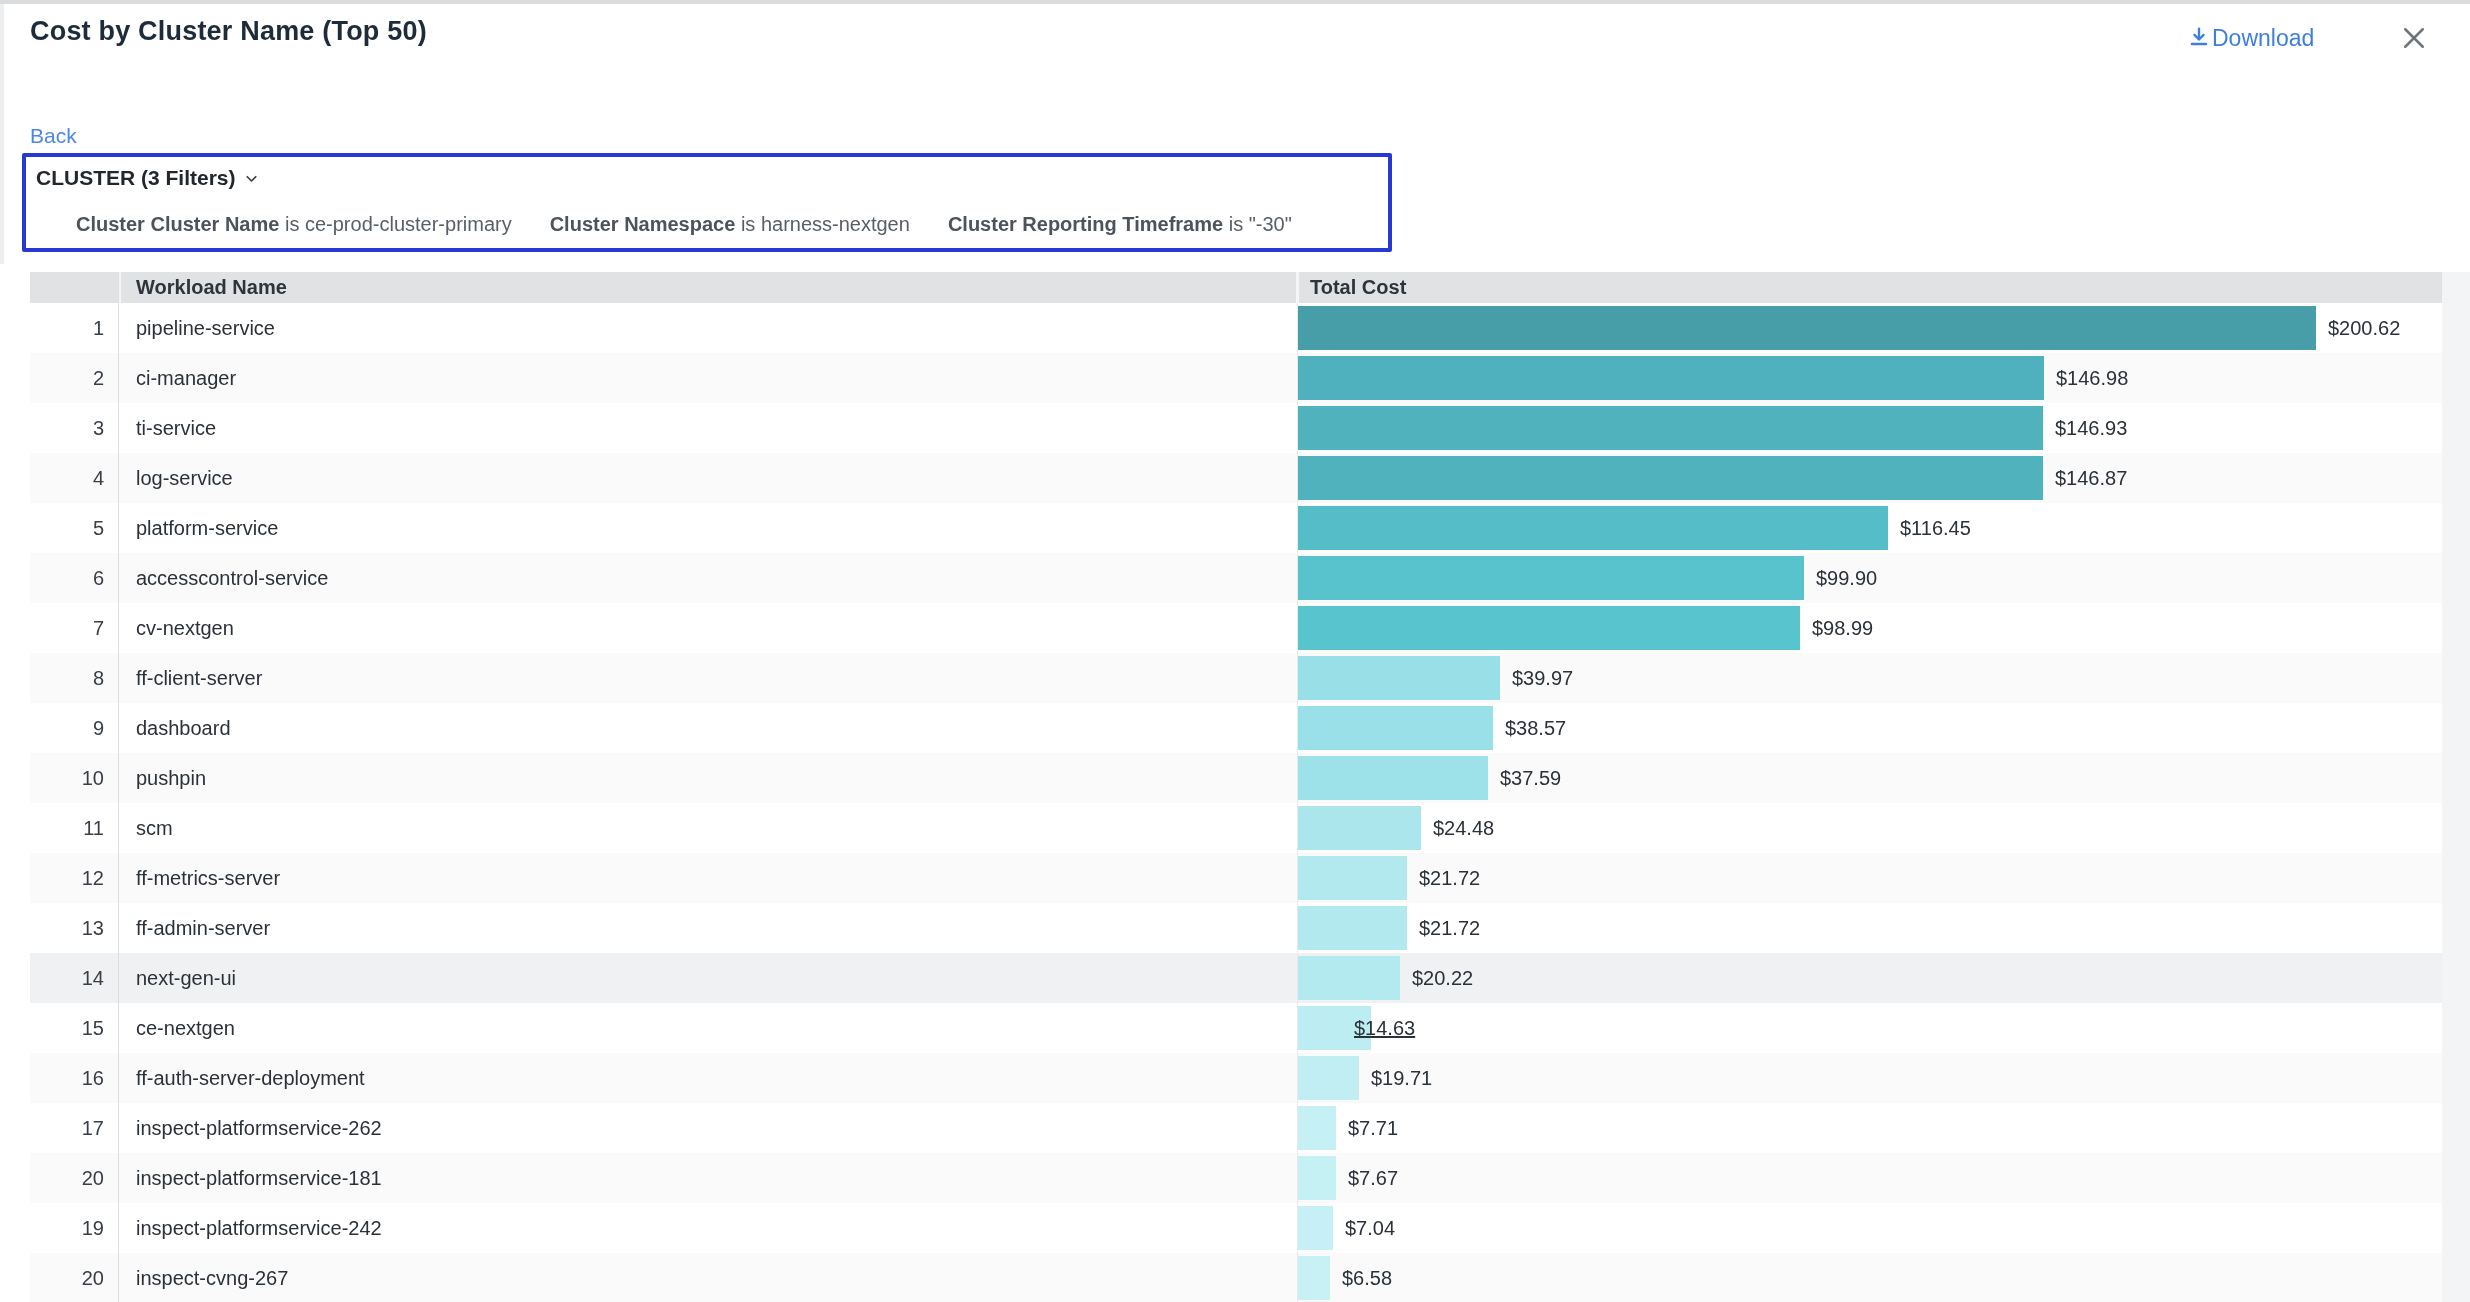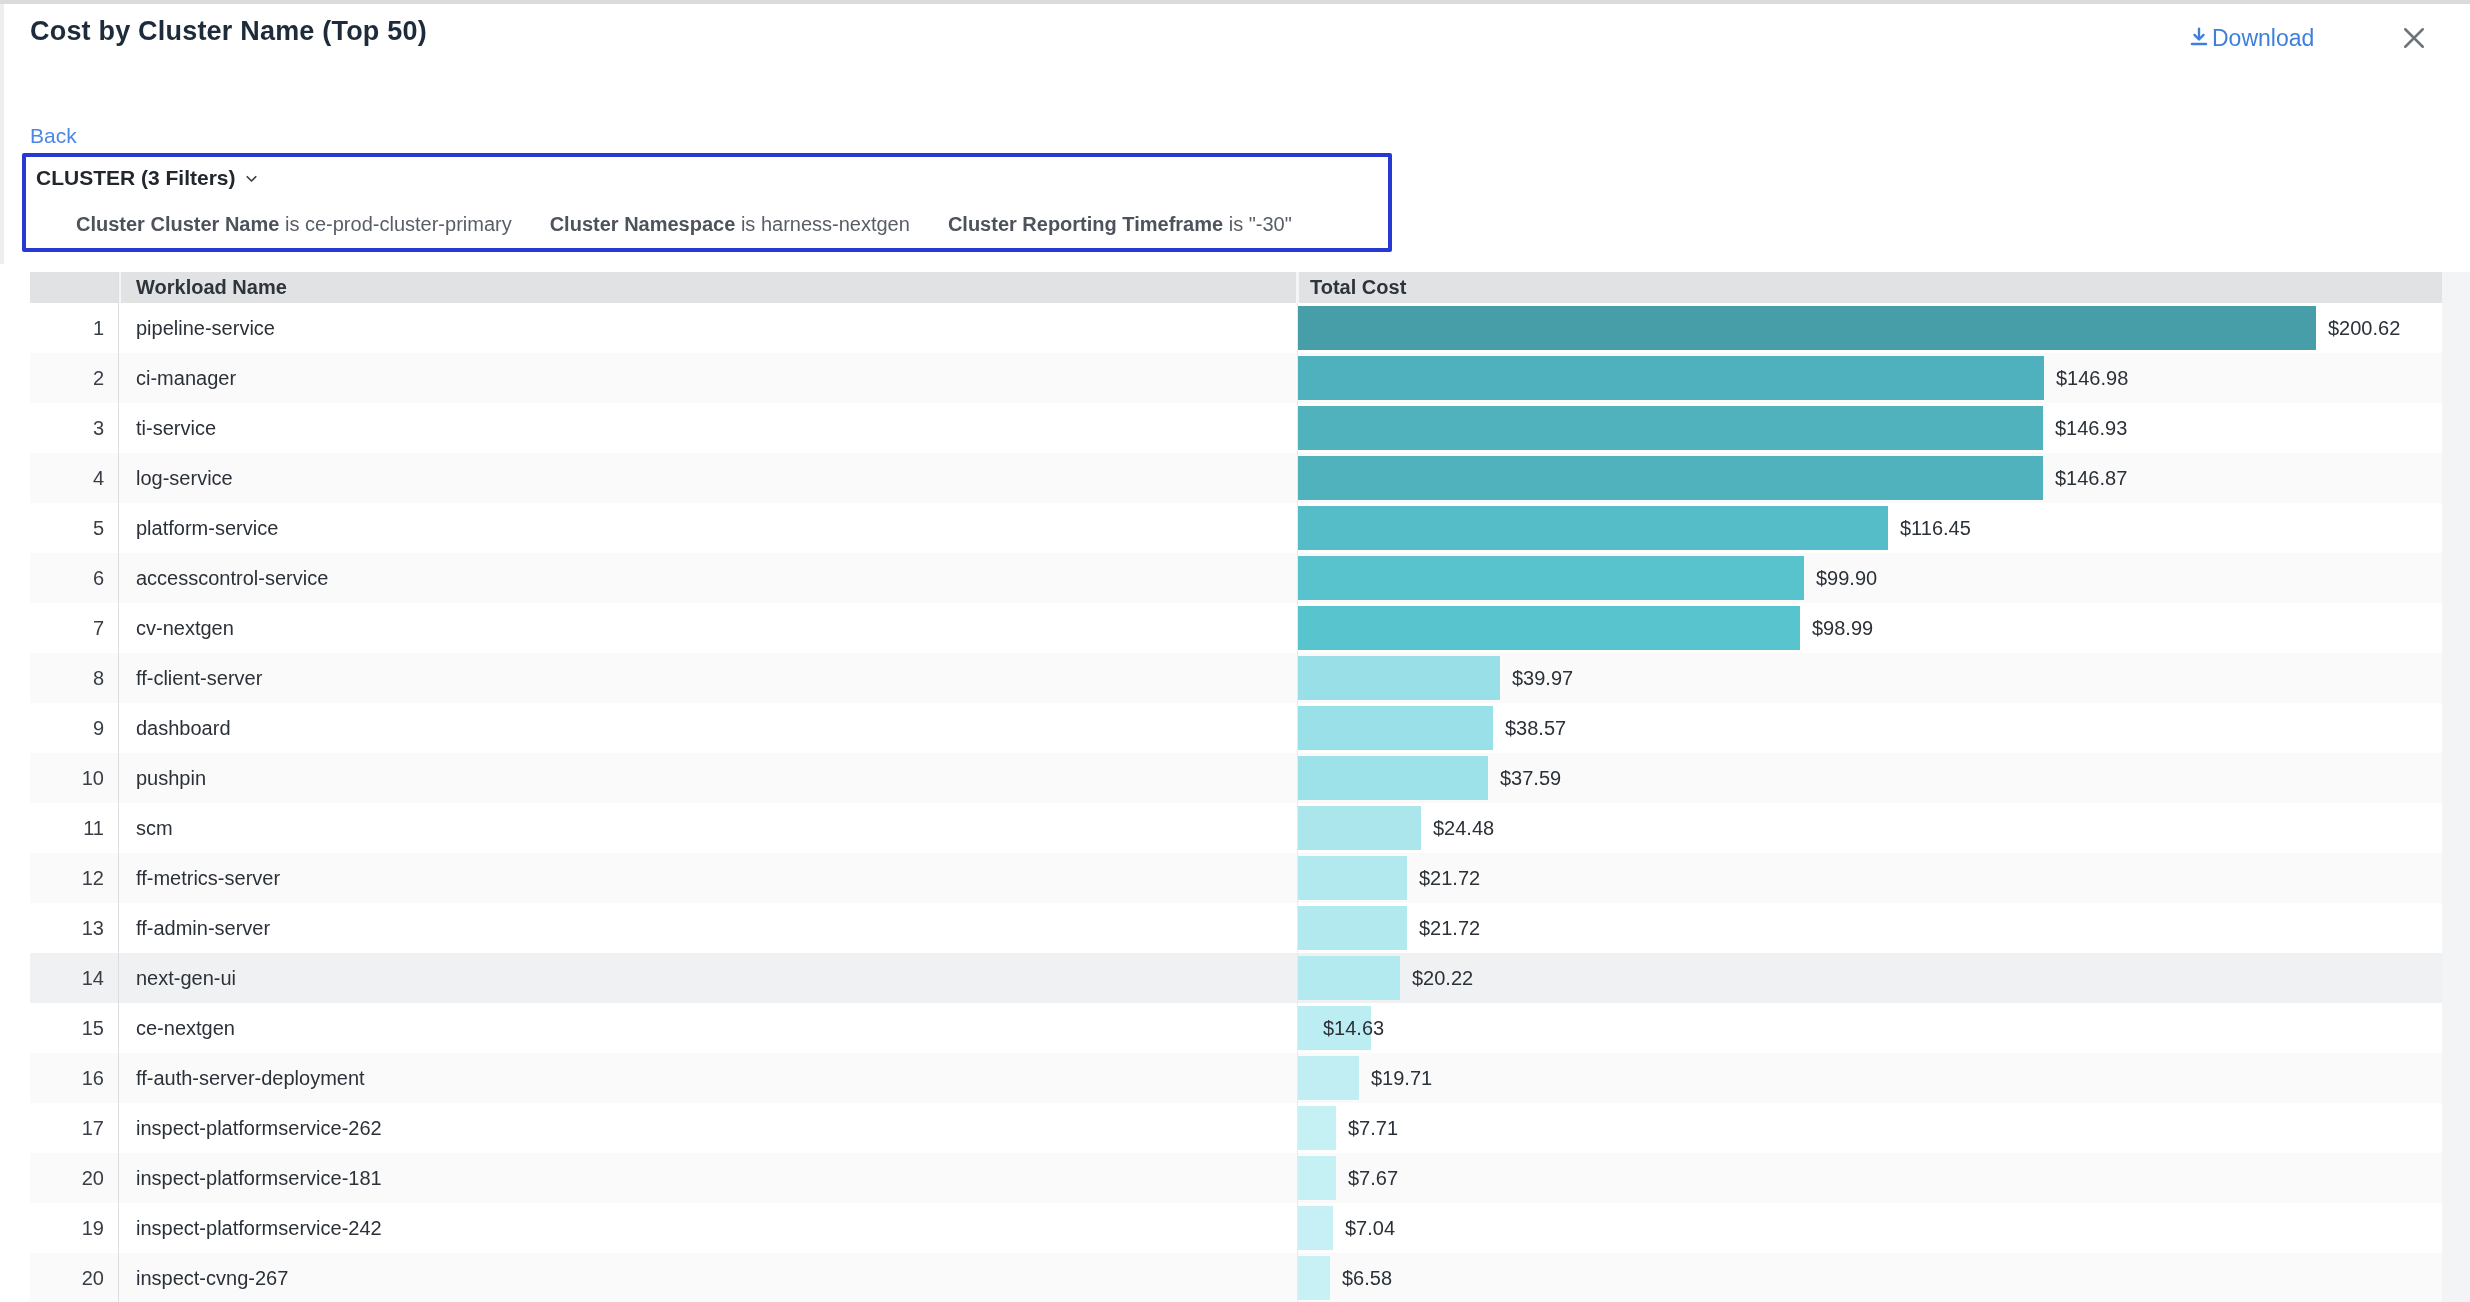--- a/index.html
+++ b/index.html
@@ -188,21 +188,21 @@
       <div class="row hover" style="top: 650px;">
     <div class="idx">14</div>
     <div class="wname">next-gen-ui</div>
     <div class="bar" style="width: 103px; background: rgb(179, 234, 239);"></div>
     <div class="bar-label" style="left: 1382px;">$20.22</div>
   </div>
       <div class="row" style="top: 700px;">
     <div class="idx">15</div>
     <div class="wname">ce-nextgen</div>
     <div class="bar" style="width: 74px; background: rgb(188, 237, 242);"></div>
-    <div class="bar-label" style="left: 1293px;">$14.63</div>
+    <div class="bar-label" style="left: 1324px; text-decoration: underline;">$14.63</div>
   </div>
       <div class="row alt" style="top: 750px;">
     <div class="idx">16</div>
     <div class="wname">ff-auth-server-deployment</div>
     <div class="bar" style="width: 62px; background: rgb(192, 238, 243);"></div>
     <div class="bar-label" style="left: 1341px;">$19.71</div>
   </div>
       <div class="row" style="top: 800px;">
     <div class="idx">17</div>
     <div class="wname">inspect-platformservice-262</div>

